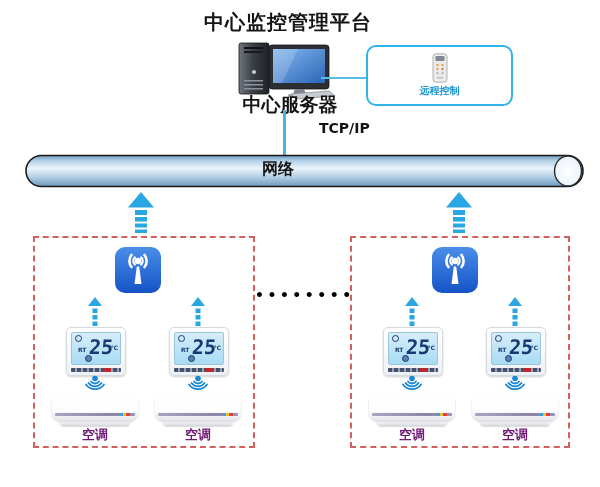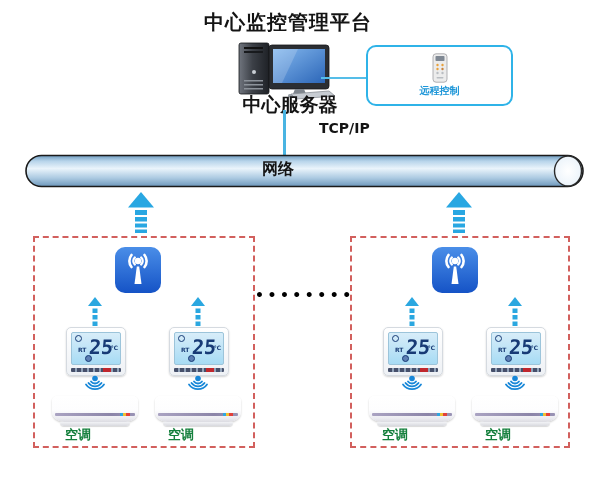--- a/index.html
+++ b/index.html
@@ -68,22 +68,22 @@
     background:linear-gradient(180deg,#ffffff 0%,#fdfdfe 55%,#ececf1 85%,#dcdce2 100%);
     border-radius:6px 6px 12px 12px / 5px 5px 10px 10px;
     box-shadow:0 1px 2px rgba(0,0,0,.2), inset 0 1px 0 #fff;}
   .ac.c1{left:17px;} .ac.c2{left:120px;}
   .ac-stripe{position:absolute;left:3px;right:3px;bottom:6px;height:3px;border-radius:1px;
     background:linear-gradient(90deg,#aaa3c2,#8b84a8 70%,#9a93b5);}
   .ac-leds{position:absolute;right:8px;bottom:6px;height:3px;width:10px;
     background:linear-gradient(90deg,#2fa6e0 0 3px,#f0c030 3px 6px,#e2403a 6px 10px);}
   .ac-vent{position:absolute;left:8px;right:8px;bottom:-4px;height:4px;border-radius:0 0 4px 4px;
     background:linear-gradient(#f2f3f6,#d8d9de);box-shadow:0 1px 1px rgba(0,0,0,.15);}
-  .ac-label{position:absolute;top:188px;width:60px;text-align:left;
-    font-size:13px;font-weight:bold;color:#15803d;}
+  .ac-label{position:absolute;top:188px;width:60px;text-align:center;
+    font-size:13px;font-weight:bold;color:#701a75;}
   .ac-label.c1{left:30px;} .ac-label.c2{left:133px;}
 </style>
 </head>
 <body>
 
 <div class="canvas">
 
   <div class="title">中心监控管理平台</div>
 
   <svg class="server-svg" width="100" height="58" viewBox="0 0 100 58">

